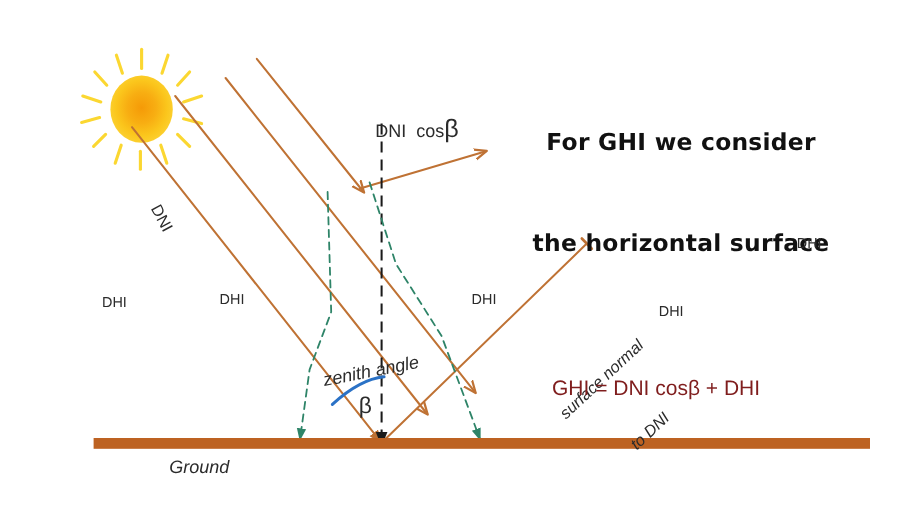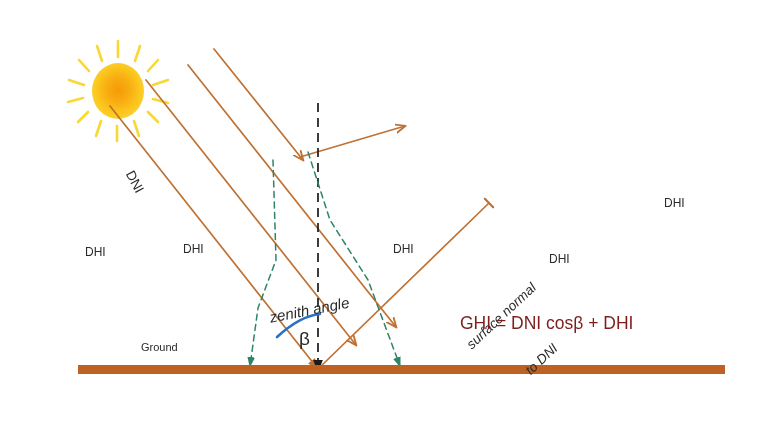--- a/index.html
+++ b/index.html
@@ -68,22 +68,24 @@
     color: #2b2b2b;
     font-style: italic;
     transform: rotate(-11deg);
     transform-origin: left top;
   }
   .beta-label {
     font-size: 19px;
     color: #2b2b2b;
   }
   .ground-label {
-    font-size: 11px;
+    font-size: 15px;
     color: #2b2b2b;
+    font-style: italic;
+    margin-top: 40px;
   }
   .normal-label {
     font-size: 13.5px;
     color: #2b2b2b;
     font-style: italic;
     transform: rotate(-43deg);
     transform-origin: left top;
     text-align: center;
     line-height: 1.45;
   }
@@ -154,21 +156,28 @@
     <path d="M 277,337 Q 300,316 320,314" stroke="#2b72c6" stroke-width="2.6" fill="none" stroke-linecap="round"></path>
 
     <g stroke="#2e8468" stroke-width="1.5" fill="none" stroke-dasharray="6 4.5" stroke-linecap="round" stroke-linejoin="round">
       <path d="M 273,160 L 276,260 L 258,308 L 250,366" marker-end="url(#greenArrow)"></path>
       <path d="M 308,152 L 330,220 L 368,280 L 400,366" marker-end="url(#greenArrow)"></path>
     </g>
 
     <rect x="78" y="365" width="647" height="9" fill="#bd6222"></rect>
   </svg>
 
+  <div class="lbl heading" style="left:425px; top:48px; width:285px;">
+    <div>For GHI we consider</div>
+    <div>the horizontal surface</div>
+  </div>
 
+  <div class="lbl dni-cos-label" style="left:296px; top:83px;">
+    <span>DNI  cos</span><span class="beta">β</span>
+  </div>
 
   <div class="lbl dni-beam-label" style="left:136px; top:168px;">DNI</div>
 
   <div class="lbl dhi-label" style="left:85px; top:246px;">DHI</div>
   <div class="lbl dhi-label" style="left:183px; top:243px;">DHI</div>
   <div class="lbl dhi-label" style="left:393px; top:243px;">DHI</div>
   <div class="lbl dhi-label" style="left:549px; top:253px;">DHI</div>
   <div class="lbl dhi-label" style="left:664px; top:197px;">DHI</div>
 
   <div class="lbl normal-label" style="left:428px; top:318px; width:110px;">

